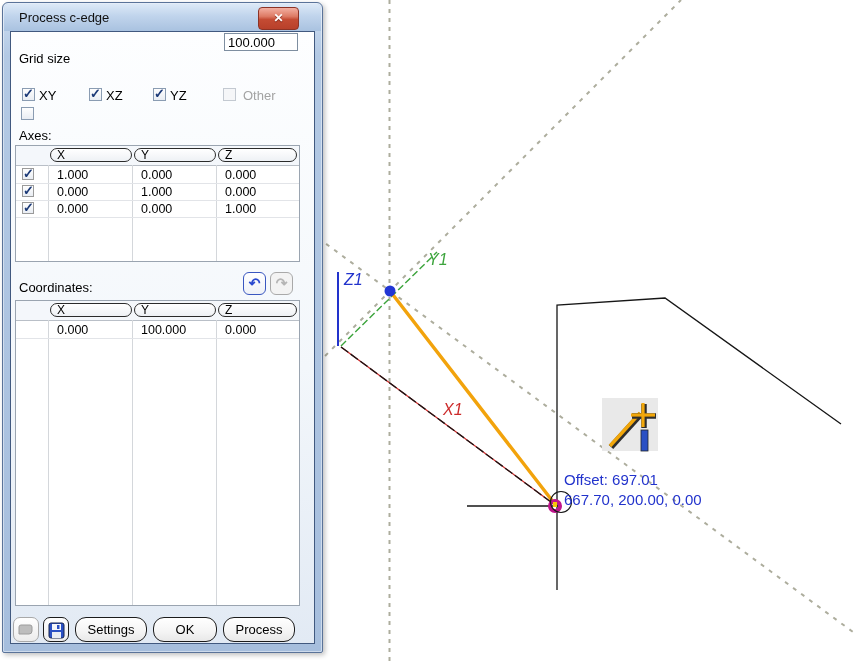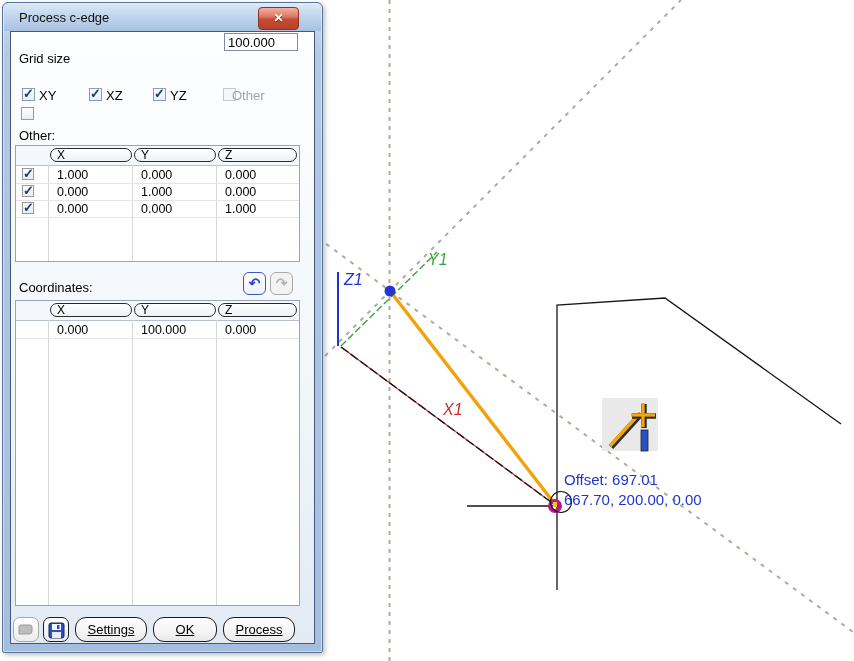--- a/index.html
+++ b/index.html
@@ -42,21 +42,21 @@
         background:linear-gradient(180deg,#ffffff,#eef1f5);font-size:12px;line-height:13px;
         padding-left:6px;box-sizing:border-box;}
   .colline{position:absolute;top:19px;bottom:0;width:1px;background:#d4d7db;}
   .trow{position:absolute;left:0;right:0;height:17px;border-bottom:1px solid #e2e4e8;}
   .cell{position:absolute;top:2px;font-size:12.5px;}
   .tblcb{left:6px;top:2px;width:12px;height:12px;border:1px solid #9a9a9a;}
 
   
   .btn{position:absolute;height:25px;box-sizing:border-box;border:1px solid #1c1c1c;border-radius:11px;
        background:linear-gradient(180deg,#ffffff 0%,#f4f4f4 60%,#e8e8e8 100%);
-       font-size:13px;text-align:center;line-height:23px;cursor:default;text-decoration:underline;}
+       font-size:13px;text-align:center;line-height:23px;cursor:default;}
   .sqbtn{position:absolute;width:26px;height:25px;box-sizing:border-box;border:1px solid #1c1c1c;border-radius:7px;
          background:linear-gradient(180deg,#ffffff,#ececec);text-align:center;}
   .sqbtn.dis{border-color:#a9a9a9;}
   .microbtn{position:absolute;width:23px;height:23px;box-sizing:border-box;border:1px solid #3a57c0;border-radius:6px;
             background:linear-gradient(180deg,#ffffff,#eef1f7);font-size:14px;font-weight:bold;
             color:#2a49cf;text-align:center;line-height:20px;}
   .microbtn.dis{border-color:#a9a9a9;color:#b5b5b5;background:#f3f3f3;}
 </style>
 </head>
 <body>
@@ -118,25 +118,25 @@
       <input class="txtinput" style="left: 213px; top: 1px; width: 74px;" value="100.000">
 
 
       <span class="cb checked" style="left:11px;top:56px"></span>
       <span class="lbl" style="left:28px;top:56px">XY</span>
       <span class="cb checked" style="left:78px;top:56px"></span>
       <span class="lbl" style="left:95px;top:56px">XZ</span>
       <span class="cb checked" style="left:142px;top:56px"></span>
       <span class="lbl" style="left:159px;top:56px">YZ</span>
       <span class="cb dis" style="left:212px;top:56px"></span>
-      <span class="lbl dis" style="left:221px;top:56px">Other</span>
+      <span class="lbl dis" style="left:232px;top:56px">Other</span>
 
       <span class="cb" style="left:10px;top:75px"></span>
 
-      <span class="lbl" style="left:8px;top:96px">Other:</span>
+      <span class="lbl" style="left:8px;top:96px">Axes:</span>
       <div class="tbl" style="left:4px;top:113px;width:285px;height:117px">
         <div class="tbl-head">
           <div class="pill" style="left:34px;width:82px">X</div>
           <div class="pill" style="left:118px;width:82px">Y</div>
           <div class="pill" style="left:202px;width:79px">Z</div>
         </div>
         <div class="colline" style="left:32px"></div>
         <div class="colline" style="left:116px"></div>
         <div class="colline" style="left:200px"></div>
         <div class="trow" style="top:20px">

